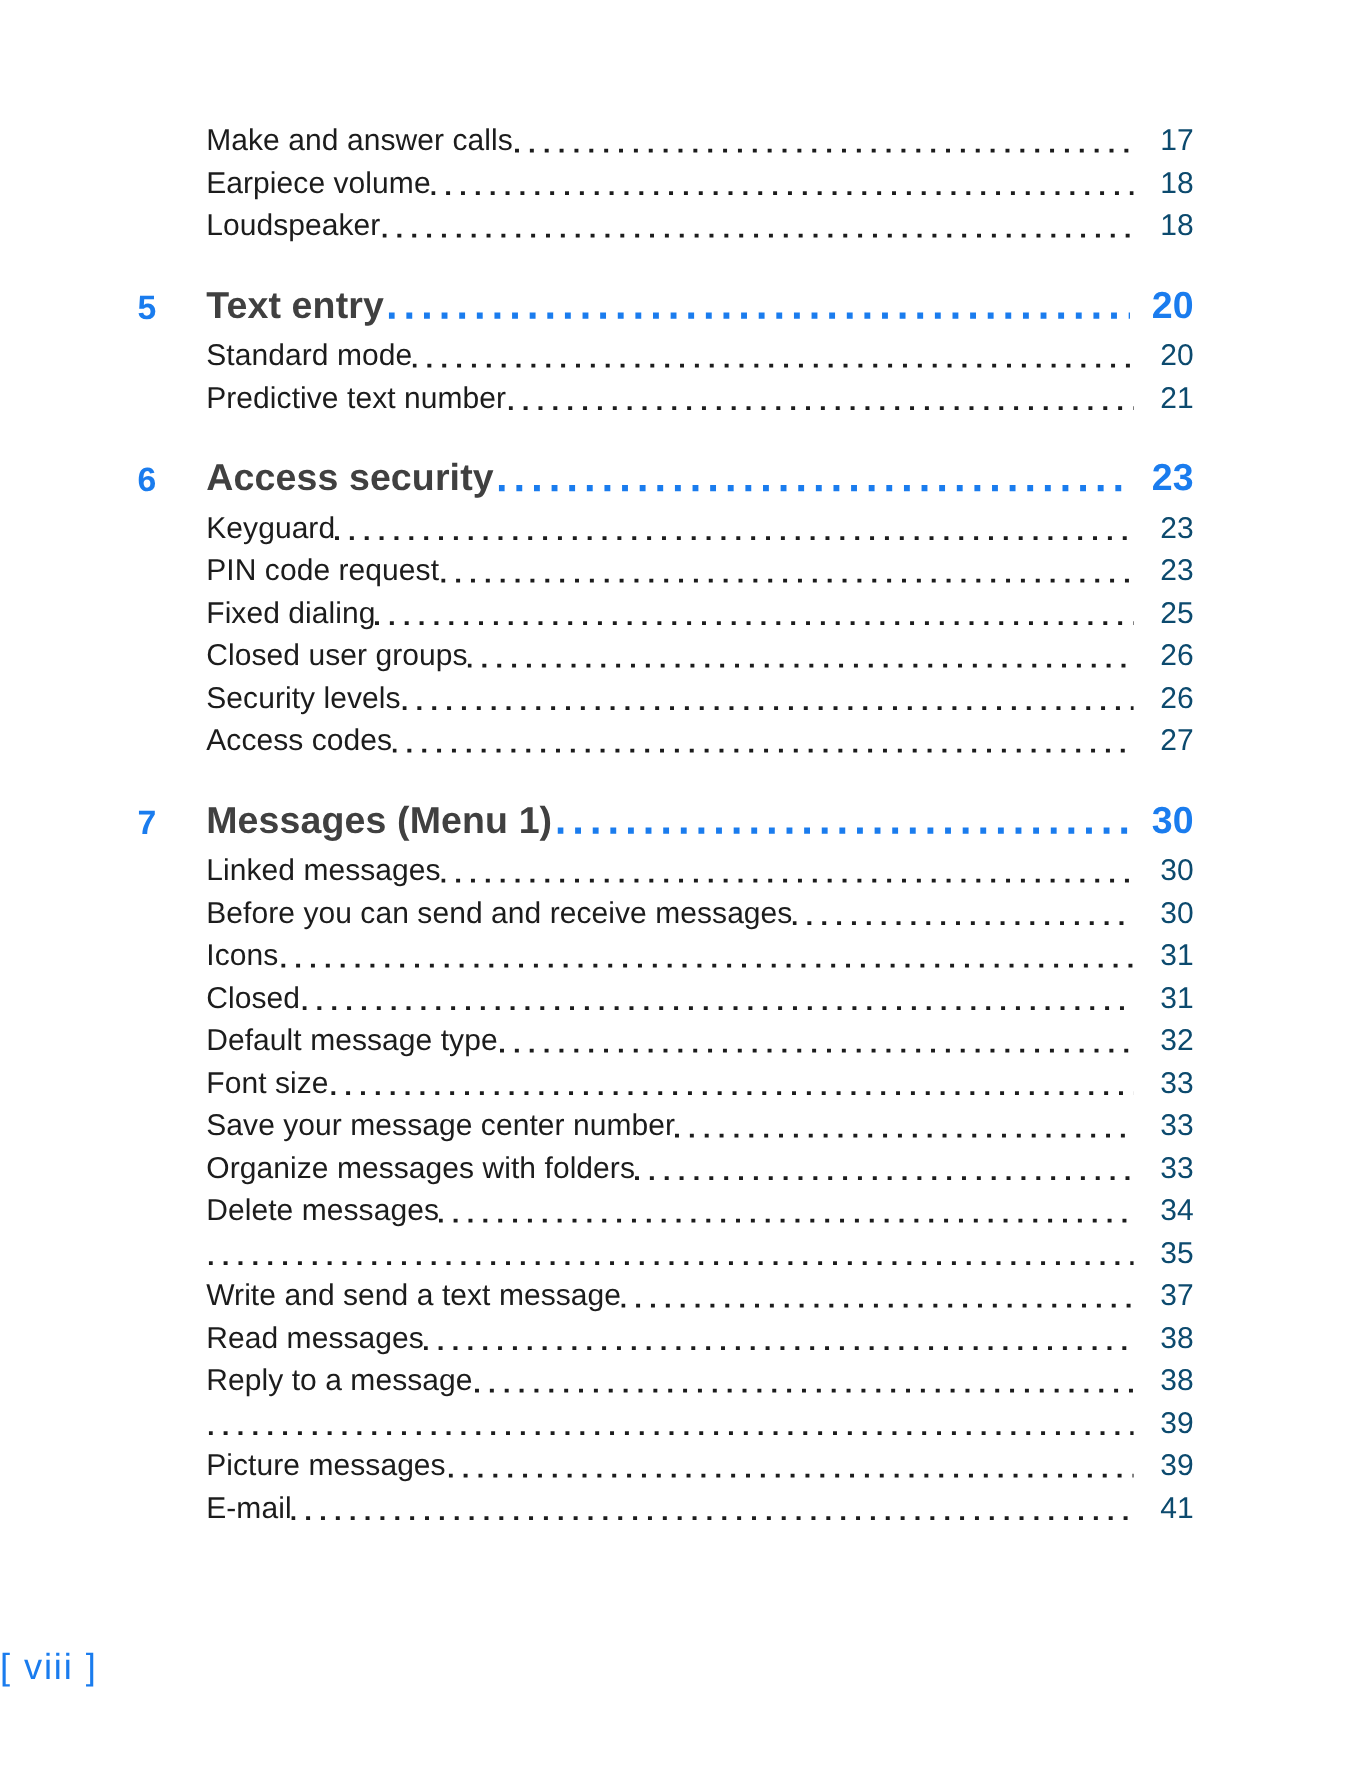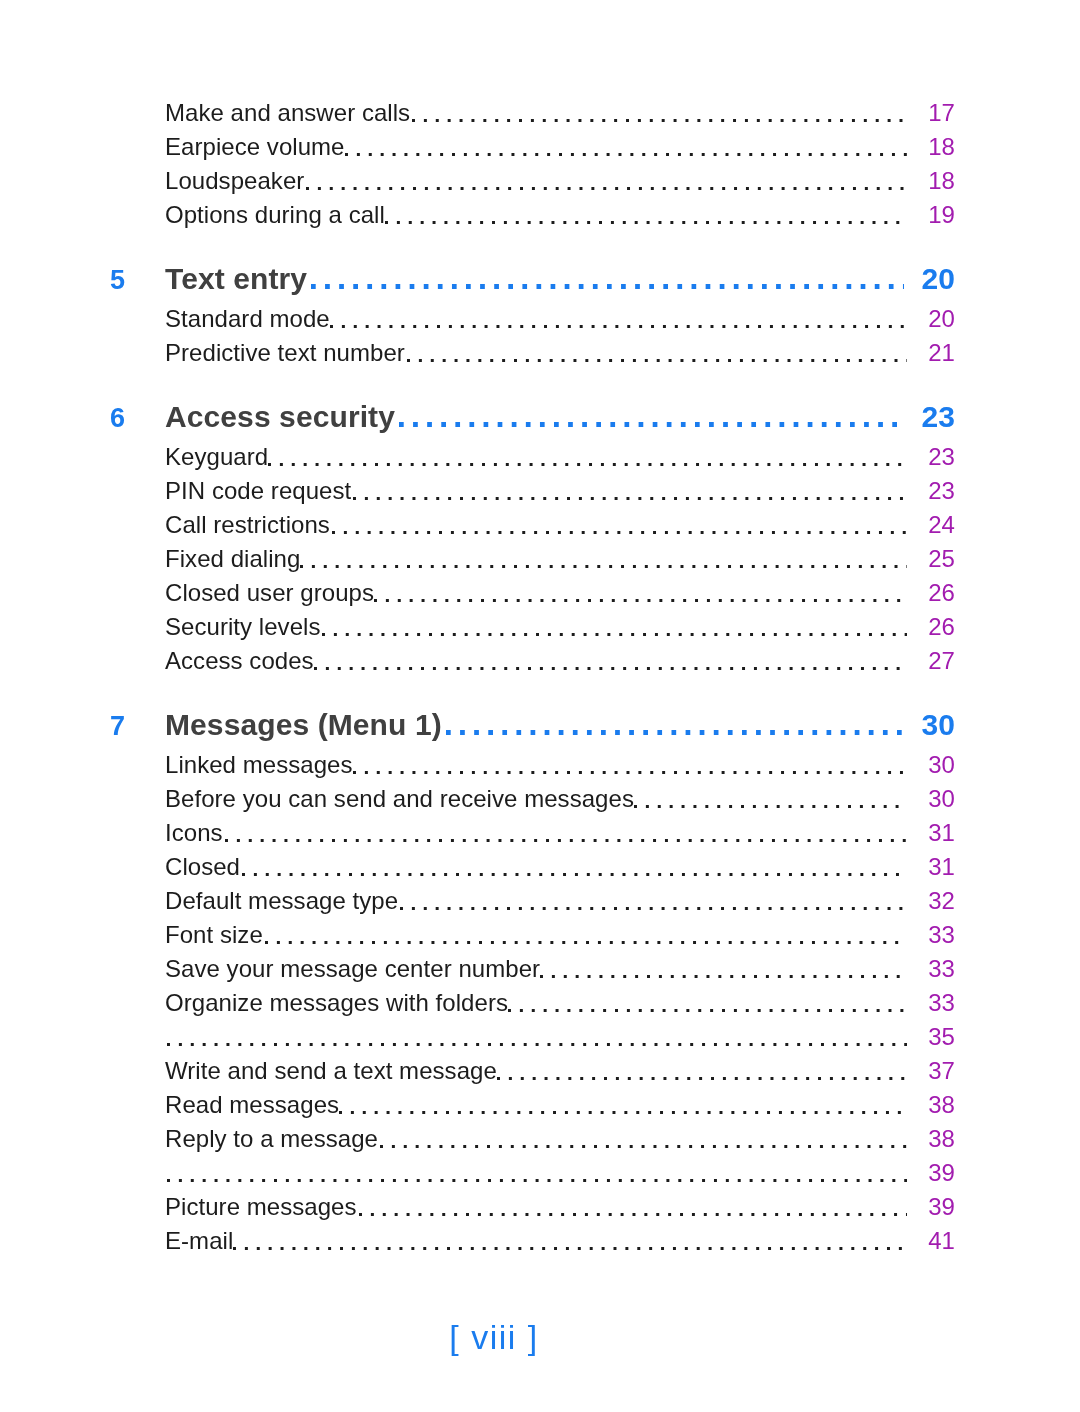--- a/index.html
+++ b/index.html
@@ -120,40 +120,39 @@
     height: 3px;
     background-image:
       linear-gradient(to right, #1c1c1c 0 3px, rgba(0,0,0,0) 3px 100%);
     background-size: 11.9px 3px;
     background-repeat: repeat-x;
   }
   .entry .pg {
     flex: 0 0 auto;
     text-align: right;
     font-size: 24px;
-    color: #a21caf;
+    color: #0c4a6e;
     padding-left: 8px;
   }
 
   
   .pg { min-width: 40px; }
   .chapter .pg { min-width: 48px; }
 
   
   .tight .leader::after { left: 0px; }
 
   
   .footer {
     position: absolute;
     left: 0;
     top: 1318px;
     width: 988px;
-    text-align: center;
     color: #1a7cee;
-    font-size: 34px;
+    font-size: 29px;
     font-weight: 400;
     letter-spacing: 1.5px;
   }
 </style>
 </head>
 <body>
 
 <div class="page">
 
   <div class="toc" id="toc-root">
@@ -168,26 +167,20 @@
         <span class="title">Earpiece volume</span>
         <span class="leader"></span>
         <span class="pg">18</span>
       </div>
       <div class="row entry">
         <span class="num"></span>
         <span class="title">Loudspeaker</span>
         <span class="leader"></span>
         <span class="pg">18</span>
       </div>
-      <div class="row entry tight">
-        <span class="num"></span>
-        <span class="title">Options during a call</span>
-        <span class="leader"></span>
-        <span class="pg">19</span>
-      </div>
       <div class="row chapter">
         <span class="num">5</span>
         <span class="title">Text entry</span>
         <span class="leader"></span>
         <span class="pg">20</span>
       </div>
       <div class="row entry tight">
         <span class="num"></span>
         <span class="title">Standard mode</span>
         <span class="leader"></span>
@@ -210,26 +203,20 @@
         <span class="title">Keyguard</span>
         <span class="leader"></span>
         <span class="pg">23</span>
       </div>
       <div class="row entry">
         <span class="num"></span>
         <span class="title">PIN code request</span>
         <span class="leader"></span>
         <span class="pg">23</span>
       </div>
-      <div class="row entry">
-        <span class="num"></span>
-        <span class="title">Call restrictions</span>
-        <span class="leader"></span>
-        <span class="pg">24</span>
-      </div>
       <div class="row entry tight">
         <span class="num"></span>
         <span class="title">Fixed dialing</span>
         <span class="leader"></span>
         <span class="pg">25</span>
       </div>
       <div class="row entry tight">
         <span class="num"></span>
         <span class="title">Closed user groups</span>
         <span class="leader"></span>
@@ -294,20 +281,26 @@
         <span class="title">Save your message center number</span>
         <span class="leader"></span>
         <span class="pg">33</span>
       </div>
       <div class="row entry tight">
         <span class="num"></span>
         <span class="title">Organize messages with folders</span>
         <span class="leader"></span>
         <span class="pg">33</span>
       </div>
+      <div class="row entry tight">
+        <span class="num"></span>
+        <span class="title">Delete messages</span>
+        <span class="leader"></span>
+        <span class="pg">34</span>
+      </div>
       <div class="row entry">
         <span class="num"></span>
         <span class="leader"></span>
         <span class="pg">35</span>
       </div>
       <div class="row entry tight">
         <span class="num"></span>
         <span class="title">Write and send a text message</span>
         <span class="leader"></span>
         <span class="pg">37</span>

